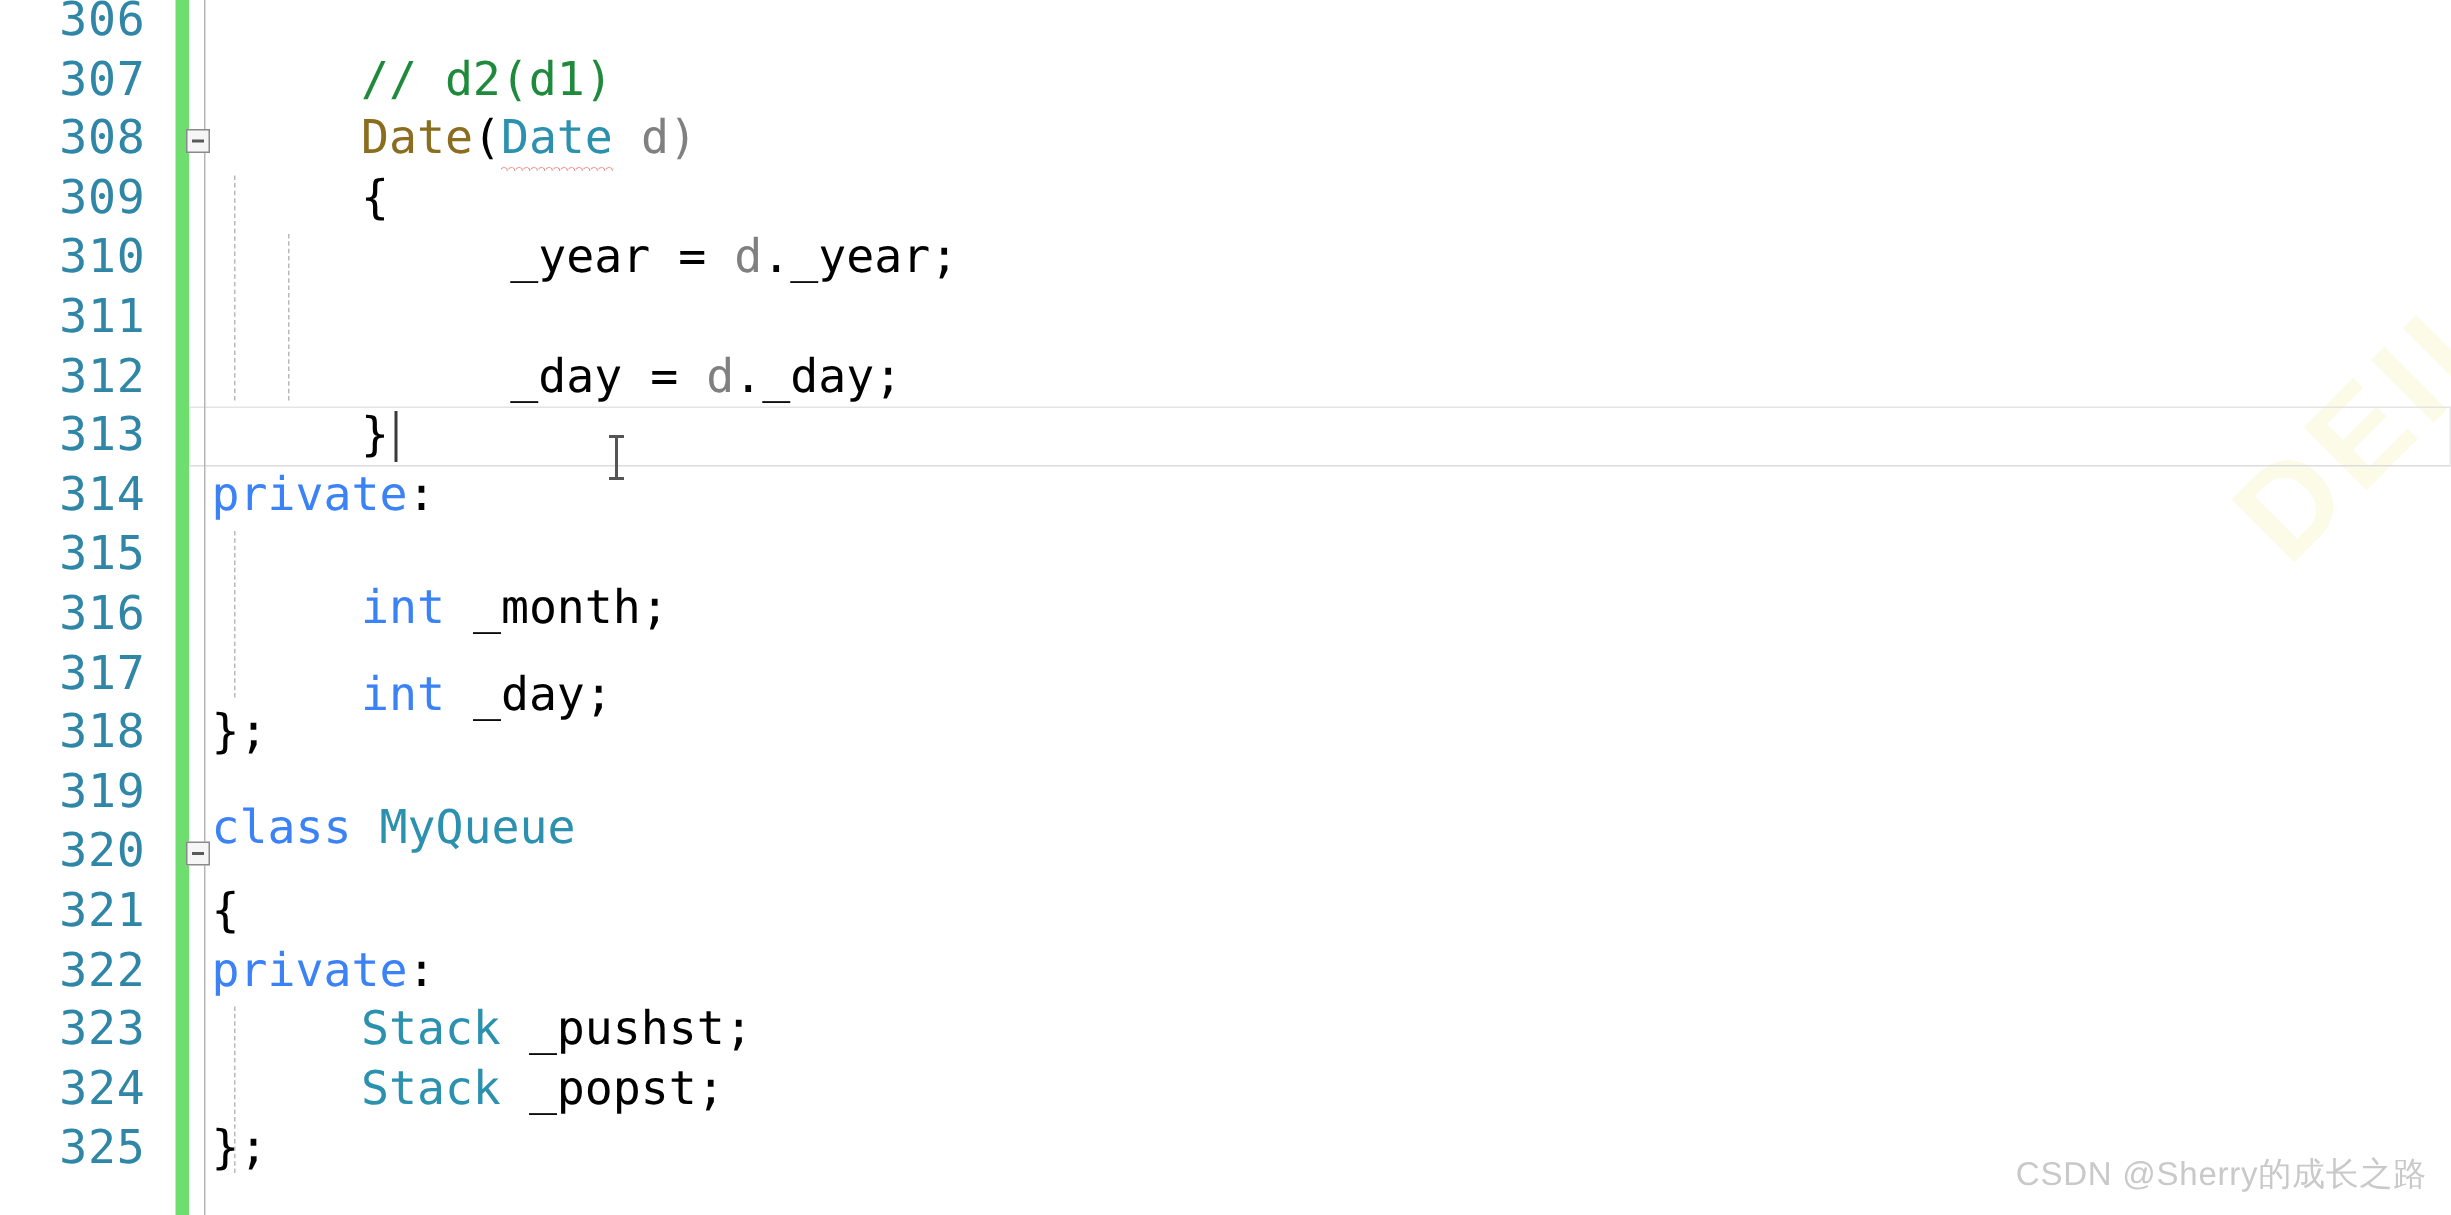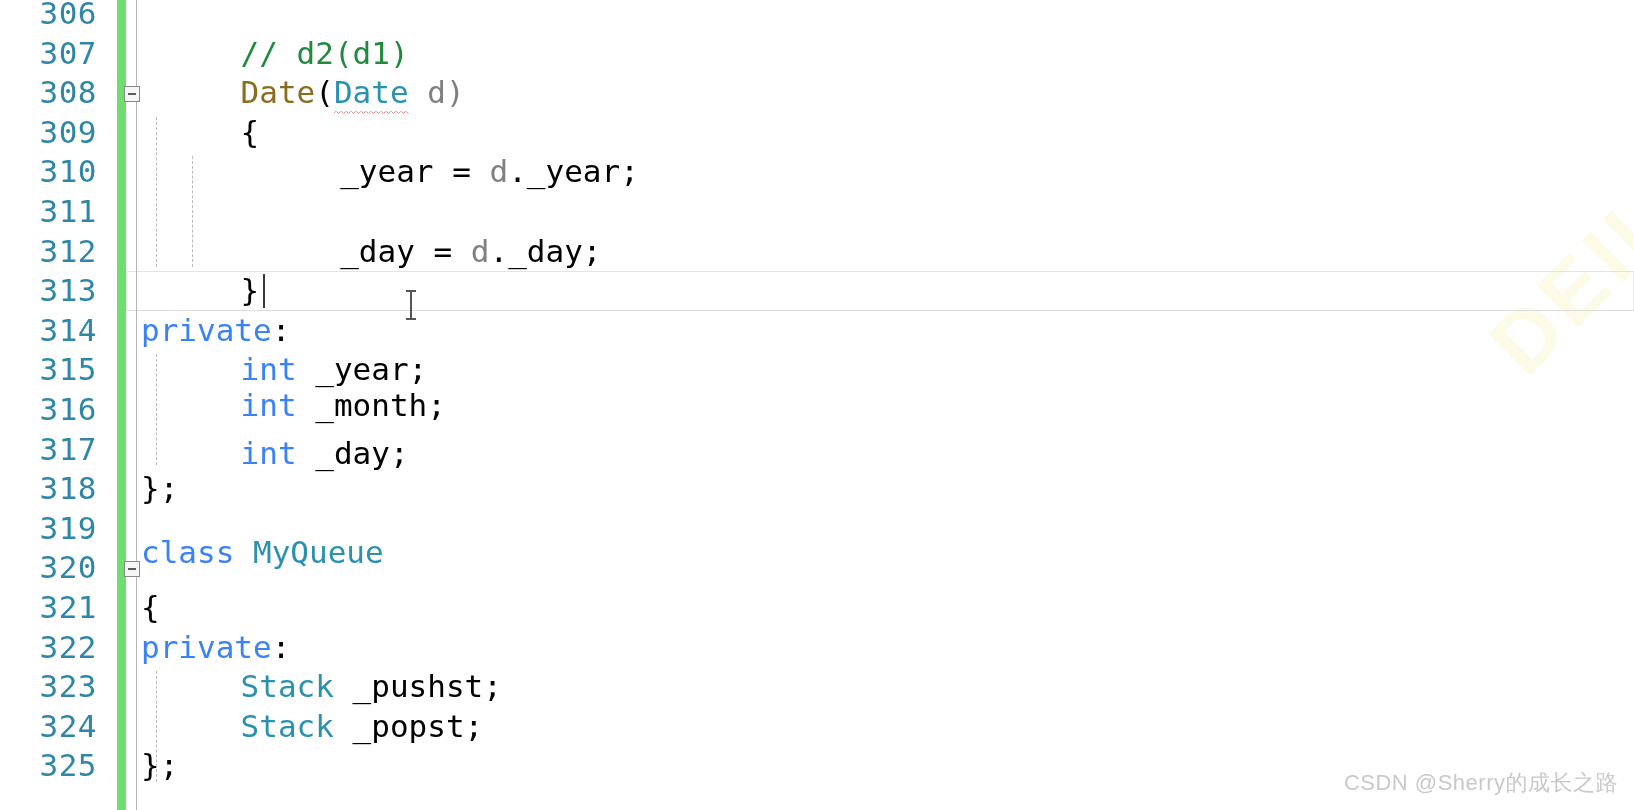--- a/index.html
+++ b/index.html
@@ -200,23 +200,22 @@
 
   <div id="code">
       <div class="row" style="top: -6px;"><span class="txt" style="left: 141px;"></span></div>
       <div class="row" style="top: 33.6px;"><span class="txt" style="left: 240.6px;"><span class="t-comment">// d2(d1)</span></span></div>
       <div class="row" style="top: 73.2px;"><span class="txt" style="left: 240.6px;"><span class="t-func">Date</span><span class="t-punct">(</span><span class="t-type squiggle">Date</span><span class="t-plain"> </span><span class="t-param">d</span><span class="t-param">)</span></span></div>
       <div class="row" style="top: 112.8px;"><span class="txt" style="left: 240.6px;"><span class="t-punct">{</span></span></div>
       <div class="row" style="top: 152.4px;"><span class="txt" style="left: 340.2px;"><span class="t-plain">_year = </span><span class="t-param">d</span><span class="t-plain">._year;</span></span></div>
       <div class="row" style="top: 231.6px; text-align: right;"><span class="txt" style="left: 340.2px;"><span class="t-plain">_day = </span><span class="t-param">d</span><span class="t-plain">._day;</span></span></div>
       <div class="row" style="top: 271.2px;"><span class="txt" style="left: 240.6px;"><span class="t-punct">}</span></span></div>
       <div class="row" style="top: 310.8px;"><span class="txt" style="left: 141px;"><span class="t-keyword">private</span><span class="t-punct">:</span></span></div>
-      <div class="row" style="top: 350.4px;"><span class="txt" style="left: 240.6px;"><span class="t-keyword">int</span><span class="t-plain"> _year;</span></span></div>
       <div class="row" style="top: 386px;"><span class="txt" style="left: 240.6px;"><span class="t-keyword">int</span><span class="t-plain"> _month;</span></span></div>
-      <div class="row" style="top: 434px; padding-left: 43px;"><span class="txt" style="left: 240.6px;"><span class="t-keyword">int</span><span class="t-plain"> _day;</span></span></div>
+      <div class="row" style="top: 444px; padding-left: 43px;"><span class="txt" style="left: 240.6px;"><span class="t-keyword">int</span><span class="t-plain"> _day;</span></span></div>
       <div class="row" style="top: 469.2px;"><span class="txt" style="left: 141px;"><span class="t-punct">};</span></span></div>
       <div class="row" style="top: 508.8px;"><span class="txt" style="left: 141px;"></span></div>
       <div class="row" style="top: 533px;"><span class="txt" style="left: 141px;"><span class="t-keyword">class</span><span class="t-plain"> </span><span class="t-type">MyQueue</span></span></div>
       <div class="row" style="top: 588px;"><span class="txt" style="left: 141px;"><span class="t-punct">{</span></span></div>
       <div class="row" style="top: 627.6px;"><span class="txt" style="left: 141px;"><span class="t-keyword">private</span><span class="t-punct">:</span></span></div>
       <div class="row" style="top: 667.2px;"><span class="txt" style="left: 240.6px;"><span class="t-type">Stack</span><span class="t-plain"> _pushst;</span></span></div>
       <div class="row" style="top: 706.8px;"><span class="txt" style="left: 240.6px;"><span class="t-type">Stack</span><span class="t-plain"> _popst;</span></span></div>
       <div class="row" style="top: 746.4px;"><span class="txt" style="left: 141px;"><span class="t-punct">};</span></span></div>
     </div>
 

